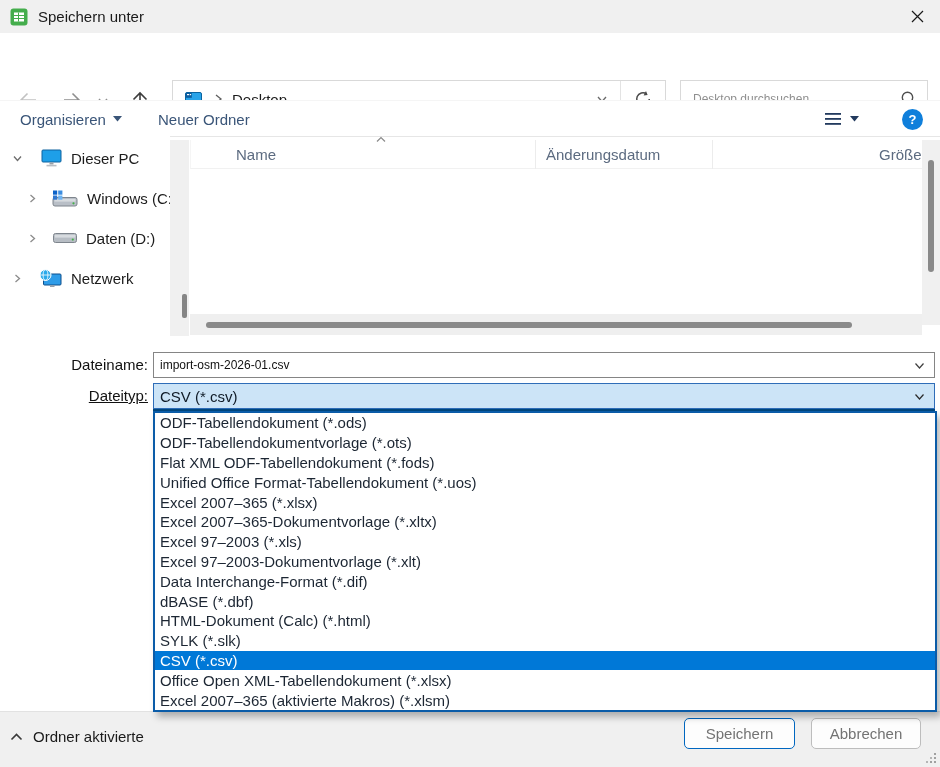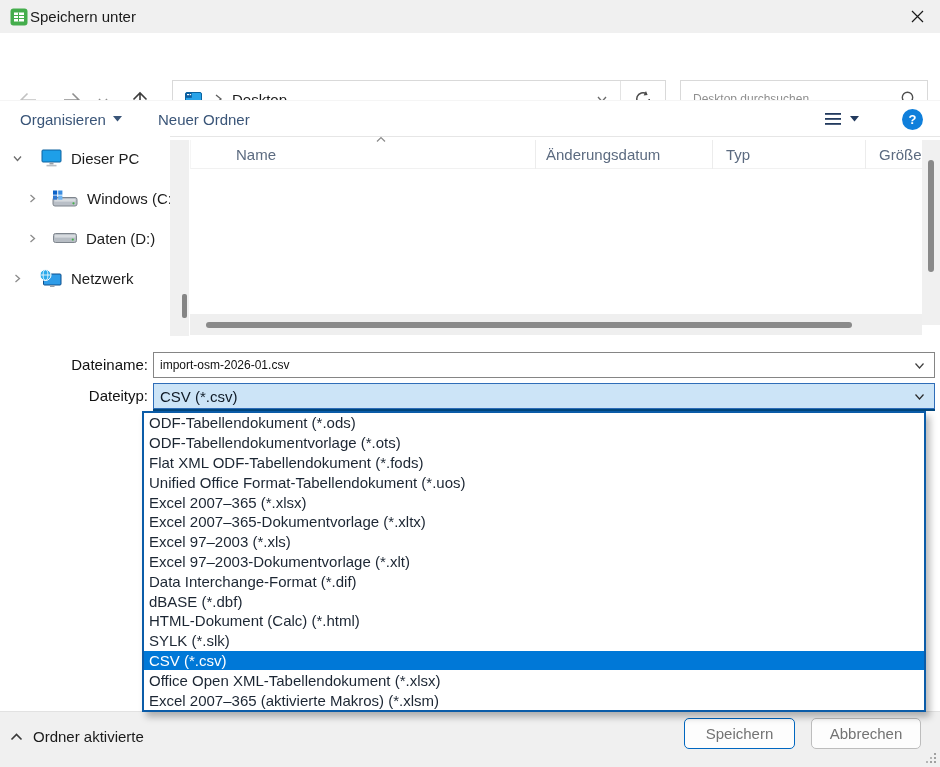--- a/index.html
+++ b/index.html
@@ -14,21 +14,21 @@
     font-family: "Liberation Sans", sans-serif;
   }
 
   
   .titlebar {
     position: absolute; left: 0; top: 0; width: 100%; height: 33px;
     background: #f0f0f0;
     display: flex; align-items: center;
   }
   .app-icon { margin-left: 10px; flex: 0 0 auto; }
-  .win-title { margin-left: 2px; font-size: 15px; color: #1a1a1a; }
+  .win-title { margin-left: 10px; font-size: 15px; color: #1a1a1a; }
   .close-btn {
     margin-left: auto; width: 46px; height: 33px;
     display: flex; align-items: center; justify-content: center;
     cursor: default;
   }
 
   
   .navbar { position: absolute; left: 0; top: 33px; width: 100%; height: 67px; background: #fff; }
   .nav-btn { position: absolute; top: 55px; width: 24px; height: 24px; display: flex; align-items: center; justify-content: center; }
   .nav-back { left: 16px; }
@@ -114,21 +114,21 @@
 
   .v-scroll { position: absolute; left: 922px; top: 140px; width: 18px; height: 185px; background: #f0f0f0; }
   .v-scroll .thumb { position: absolute; left: 6px; top: 20px; width: 6px; height: 112px; background: #898989; border-radius: 3px; }
 
   .h-scroll { position: absolute; left: 190px; top: 314px; width: 732px; height: 21px; background: #efefef; }
   .h-scroll .thumb { position: absolute; left: 16px; top: 8px; width: 646px; height: 6px; background: #8a8a8a; border-radius: 3px; }
 
   
   .field-label { position: absolute; left: 0; width: 148px; height: 26px; text-align: right; line-height: 26px; font-size: 15px; color: #111; }
   .lbl-name { top: 352px; }
-  .lbl-type { top: 383px; }
+  .lbl-type { top: 383px; text-decoration: underline; }
 
   .filename-box {
     position: absolute; left: 153px; top: 352px; width: 782px; height: 26px;
     border: 1px solid #858585; background: #fff;
     display: flex; align-items: center;
   }
   .filename-box input {
     flex: 1; border: 0; outline: 0; font-family: "Liberation Sans", sans-serif;
     font-size: 12px; color: #111; padding-left: 6px; background: transparent;
   }
@@ -138,21 +138,21 @@
     position: absolute; left: 153px; top: 383px; width: 782px; height: 26px;
     background: #cce4f7; border: 1px solid #2f6db8;
     box-shadow: 0 2px 0 #00477e;
     display: flex; align-items: center;
     font-size: 15px; color: #0f1a26;
   }
   .filetype-box .val { padding-left: 6px; flex: 1; }
 
   
   .dropdown {
-    position: absolute; left: 142px; top: 411px; width: 784px; height: 301px;
+    position: absolute; left: 153px; top: 411px; width: 784px; height: 301px;
     background: #fff; border: 2px solid #0b5ca8;
     box-shadow: 4px 5px 7px rgba(0,0,0,0.28);
     display: flex; flex-direction: column;
     z-index: 5;
   }
   .dd-item {
     flex: 1; display: flex; align-items: center;
     padding-left: 5px; font-size: 15px; color: #1c2633; white-space: nowrap;
   }
   .dd-item.selected { background: #0078d7; color: #ffffff; }
@@ -354,23 +354,20 @@
 
   <div class="list-header">
     <svg class="sort-caret" width="12" height="7" viewBox="0 0 12 7">
       <path d="M2 5.5 L6 1.5 L10 5.5" stroke="#8a8a8a" stroke-width="1.2" fill="none"></path>
     </svg>
     <div class="col col-name">
       <span>Name</span>
     </div>
     <div class="col col-date">
       <span>Änderungsdatum</span>
-    </div>
-    <div class="col col-typ">
-      <span>Typ</span>
     </div>
     <div class="col col-size">
       <span>Größe</span>
     </div>
   </div>
 
   <div class="v-scroll">
     <div class="thumb"></div>
   </div>
 

